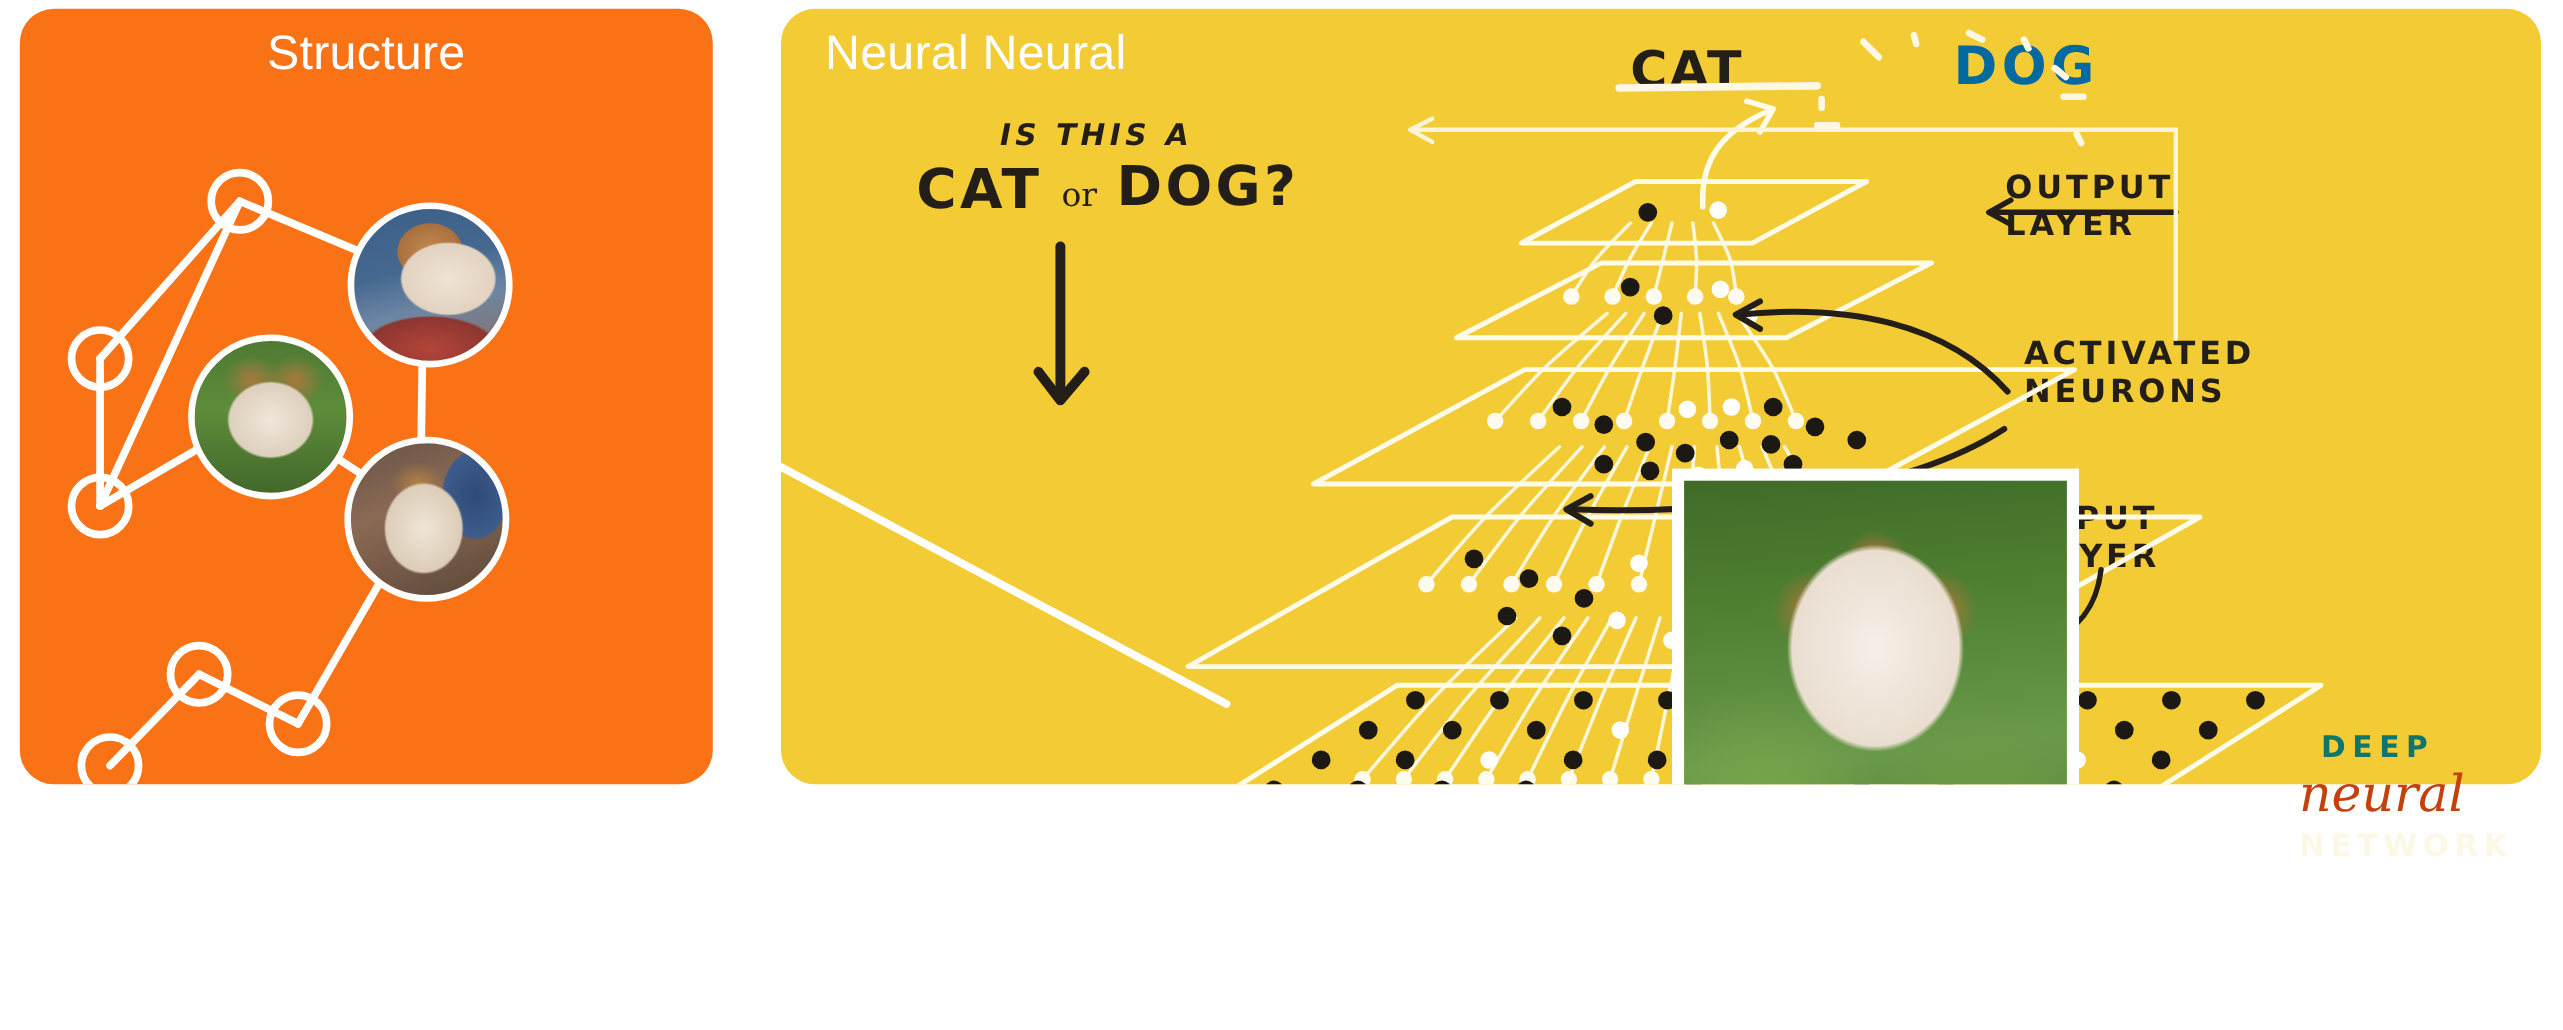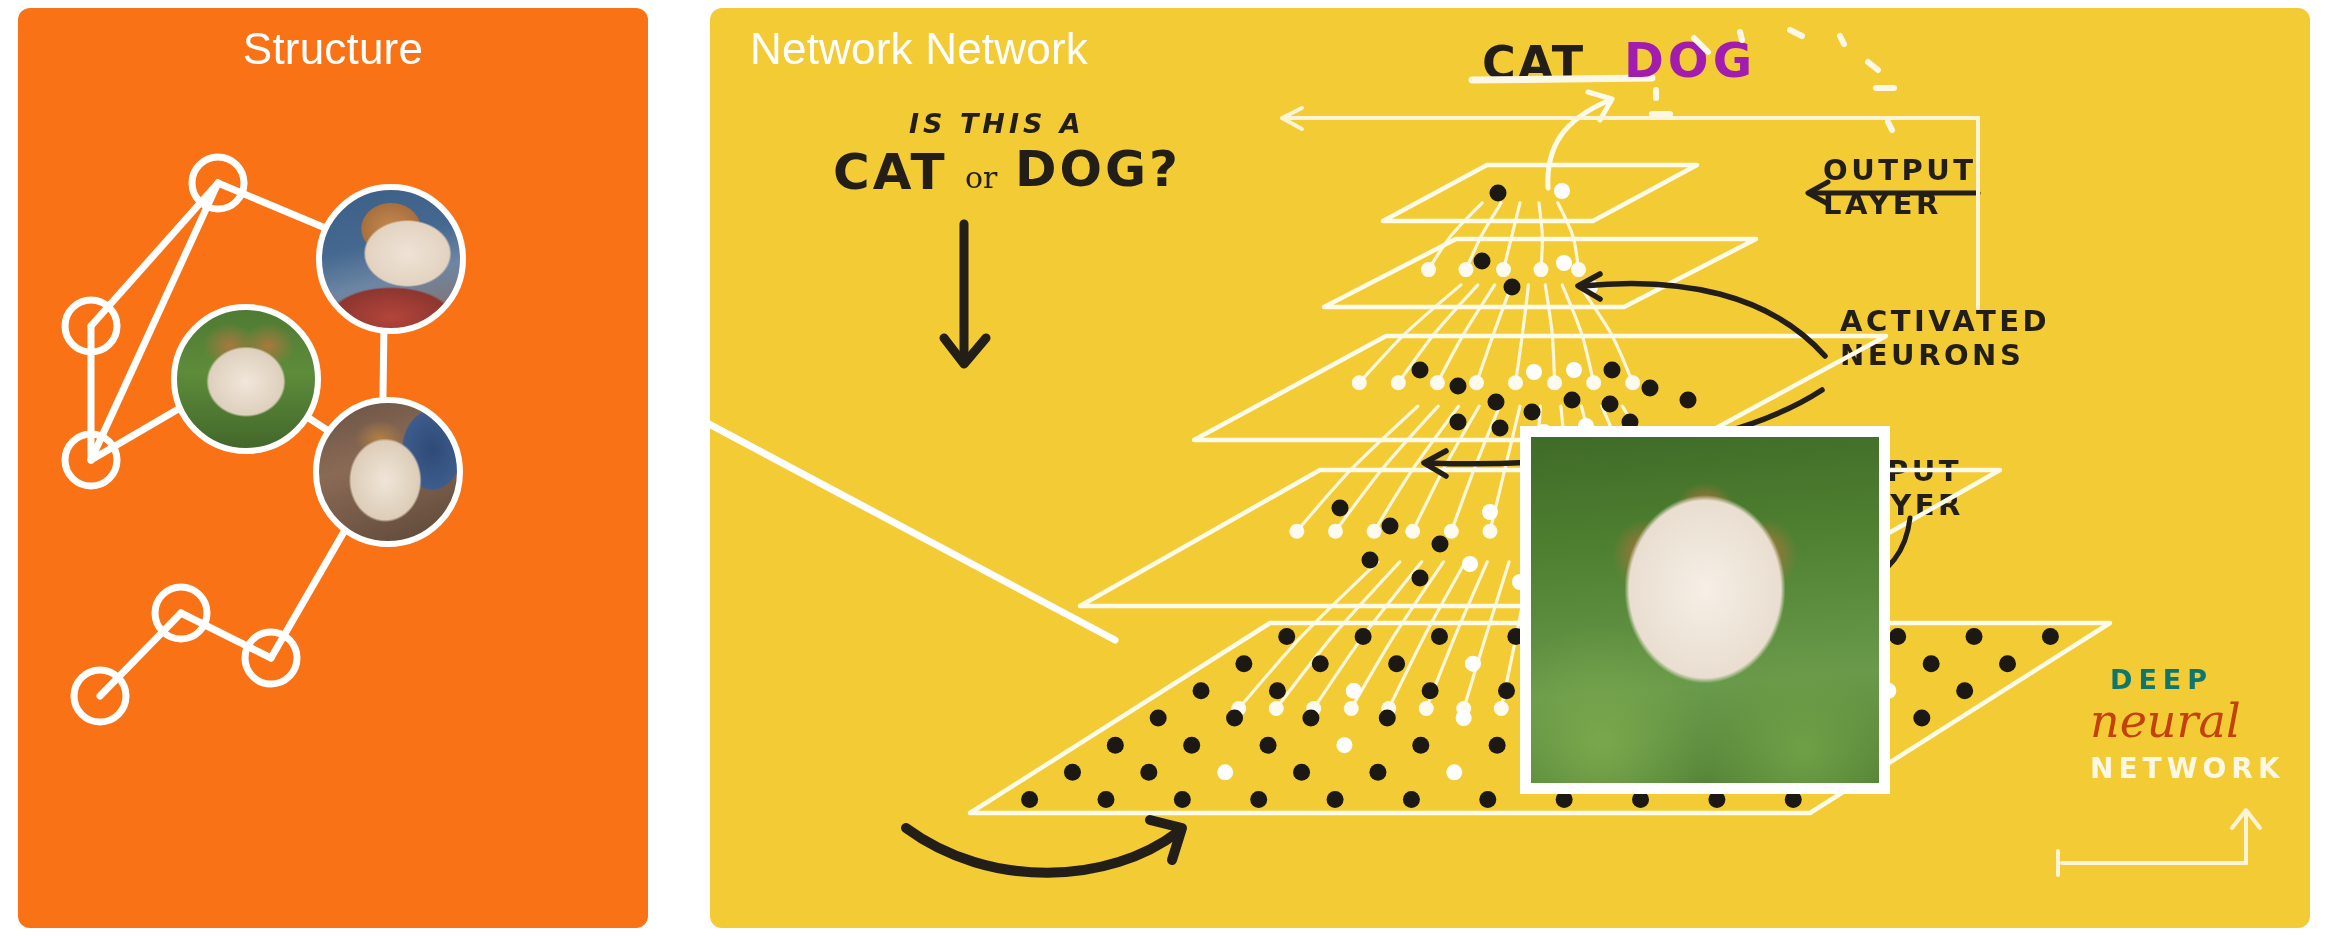--- a/index.html
+++ b/index.html
@@ -1,19 +1,19 @@
 <!DOCTYPE html>
 <html><head>
 <meta charset="utf-8">
 <style>
   html,body{margin:0;padding:0;background:#ffffff;}
   body{width:2330px;height:936px;position:relative;overflow:hidden;
        font-family:"Liberation Sans",sans-serif;}
 
-  .panel{position:absolute;top:8px;height:920px;border-radius:12px;overflow:hidden;}
+  .panel{position:absolute;top:8px;height:705px;border-radius:31px;overflow:hidden;}
   #structure-panel{left:18px;width:630px;background:#F97316;}
   #network-panel{left:710px;width:1600px;background:#F2CB35;}
 
   .panel-title{position:absolute;top:16px;color:#ffffff;font-size:44px;
                font-weight:400;letter-spacing:.2px;white-space:nowrap;}
   #structure-panel .panel-title{left:0;right:0;text-align:center;}
   #network-panel   .panel-title{left:40px;}
 
   svg.layer{position:absolute;left:0;top:0;overflow:visible;}
   #structure-svg{width:630px;height:920px;}
@@ -58,22 +58,22 @@
               background:#ffffff;padding:11px;box-sizing:border-box;}
   #hero-photo .inner{width:100%;height:100%;}
 
   .ht{position:absolute;color:#231f18;white-space:nowrap;
       font-family:"DejaVu Sans",sans-serif;font-weight:700;}
   .ht.small{font-size:27px;letter-spacing:4px;}
   .ht.big{font-size:50px;letter-spacing:3px;}
   .ht.lbl{font-size:29px;letter-spacing:3.5px;line-height:1.18;white-space:pre;}
 
   #cat-word{position:absolute;left:1482px;top:36px;font-size:46px;letter-spacing:2px;}
-  #dog-word{position:absolute;left:1624px;top:32px;font-size:48px;letter-spacing:4px;
-            color:#a21caf;font-family:"DejaVu Sans",sans-serif;font-weight:700;}
+  #dog-word{position:absolute;left:1776px;top:32px;font-size:48px;letter-spacing:4px;
+            color:#0369a1;font-family:"DejaVu Sans",sans-serif;font-weight:700;}
   #deep-word{position:absolute;left:2110px;top:664px;font-size:27px;letter-spacing:6px;
              color:#0f766e;font-family:"DejaVu Sans",sans-serif;font-weight:700;}
   #neural-word{position:absolute;left:2090px;top:694px;font-size:46px;
                color:#c2410c;font-family:"DejaVu Serif",serif;font-style:italic;}
   #network-word{position:absolute;left:2090px;top:752px;font-size:28px;letter-spacing:5px;
                 color:#fdf8e6;font-family:"DejaVu Sans",sans-serif;font-weight:700;}
 </style>
 </head>
 <body>
 
@@ -102,21 +102,21 @@
         <circle cx="253" cy="650" r="26"></circle>
       </g>
   </svg>
 
   <div class="node-photo dog-a" style="left:298px;top:176px;width:138px;height:138px;"></div>
   <div class="node-photo dog-b" style="left:153px;top:296px;width:138px;height:138px;"></div>
   <div class="node-photo dog-c" style="left:295px;top:389px;width:138px;height:138px;"></div>
 </div>
 
 <div id="network-panel" class="panel">
-  <div class="panel-title">Network Network</div>
+  <div class="panel-title">Neural Neural</div>
 
   <div class="ht small" style="left:199px;top:100px;font-style:italic;">IS THIS A</div>
   <div class="ht big" style="left:123px;top:135px;">CAT</div>
   <div style="position:absolute;left:255px;top:152px;
        font-family:'DejaVu Serif',serif;font-size:30px;color:#231f18;">or</div>
   <div class="ht big" style="left:305px;top:132px;">DOG?</div>
 
   <div class="ht lbl" style="left:1113px;top:145px;">OUTPUT
 LAYER</div>
   <div class="ht lbl" style="left:1130px;top:296px;">ACTIVATED

